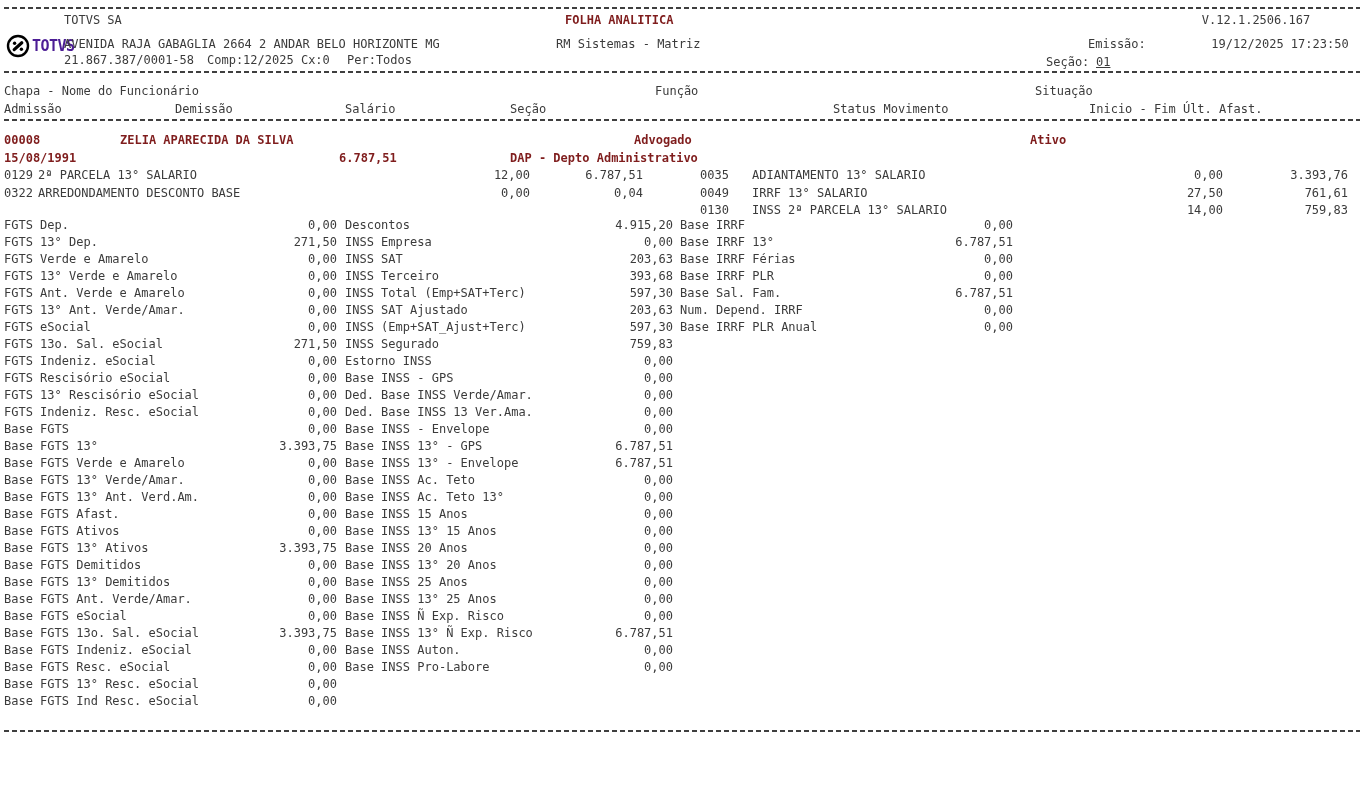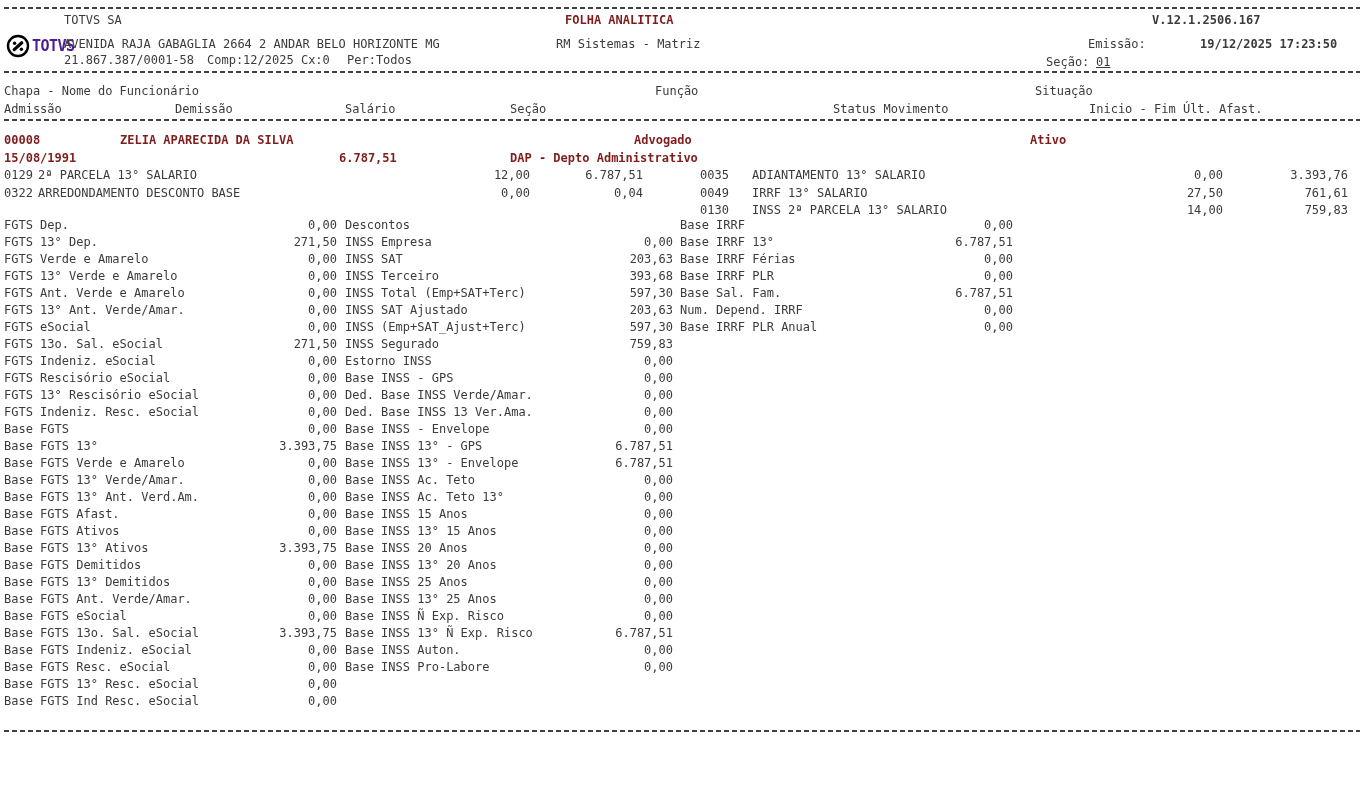--- a/index.html
+++ b/index.html
@@ -1,21 +1,21 @@
 <!DOCTYPE html>
 <html><head>
 <meta charset="utf-8">
 <style>
   html,body{margin:0;padding:0;background:#ffffff;}
   body{width:1365px;height:798px;position:relative;overflow:hidden;
        font-family:"DejaVu Sans Mono","Liberation Mono",monospace;
        font-size:12px;color:#3b3b3b;}
   .abs{position:absolute;white-space:pre;line-height:14px;}
   .b{font-weight:bold;color:#7f1d1d;}
-  .rbox{position:absolute;text-align:left;white-space:pre;line-height:14px;font-weight:bold;}
+  .rbox{position:absolute;text-align:center;white-space:pre;line-height:14px;}
   .dash{position:absolute;left:4px;width:1356px;height:2px;
         background:repeating-linear-gradient(90deg,#3f3f3f 0 5px,transparent 5px 8px);}
   .logo{position:absolute;left:6px;top:34px;display:flex;align-items:center;}
   .logo-word{font-weight:bold;color:#4c1d95;font-size:15px;letter-spacing:-0.5px;margin-left:2px;}
   .irow{position:absolute;left:0;width:1365px;height:17px;}
   .ispan{position:absolute;top:0;white-space:pre;line-height:14px;}
   .num{text-align:right;}
   .tcol{position:absolute;top:218px;}
   .trow{display:flex;height:17px;}
   .tl{white-space:pre;line-height:14px;}
@@ -192,20 +192,21 @@
       <span class="tv">0,00</span>
     </div>
     <div class="trow">
       <span class="tl">Base FGTS Ind Resc. eSocial</span>
       <span class="tv">0,00</span>
     </div>
   </div>
 <div id="totals-col2" class="tcol" style="left:345px;width:328px">
     <div class="trow">
       <span class="tl">Descontos</span>
+      <span class="tv">4.915,20</span>
     </div>
     <div class="trow">
       <span class="tl">INSS Empresa</span>
       <span class="tv">0,00</span>
     </div>
     <div class="trow">
       <span class="tl">INSS SAT</span>
       <span class="tv">203,63</span>
     </div>
     <div class="trow">

